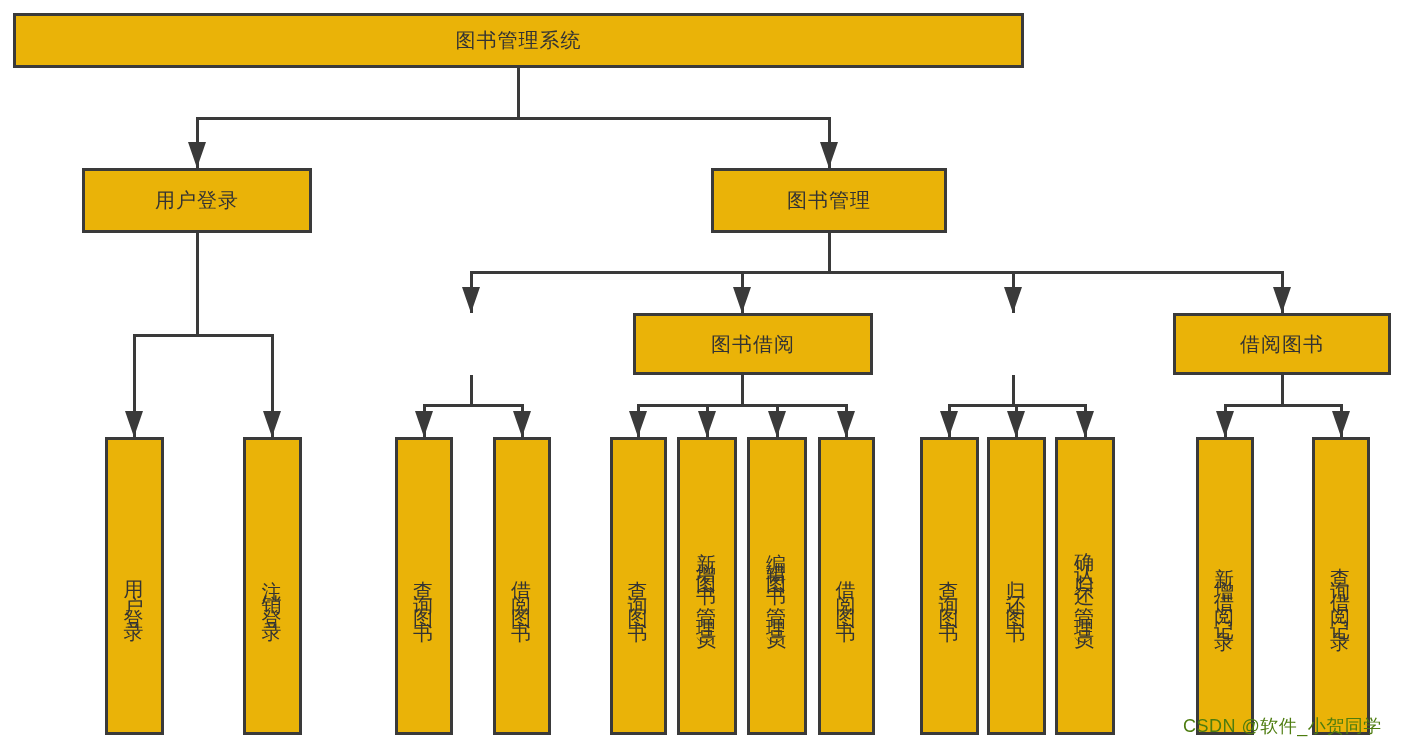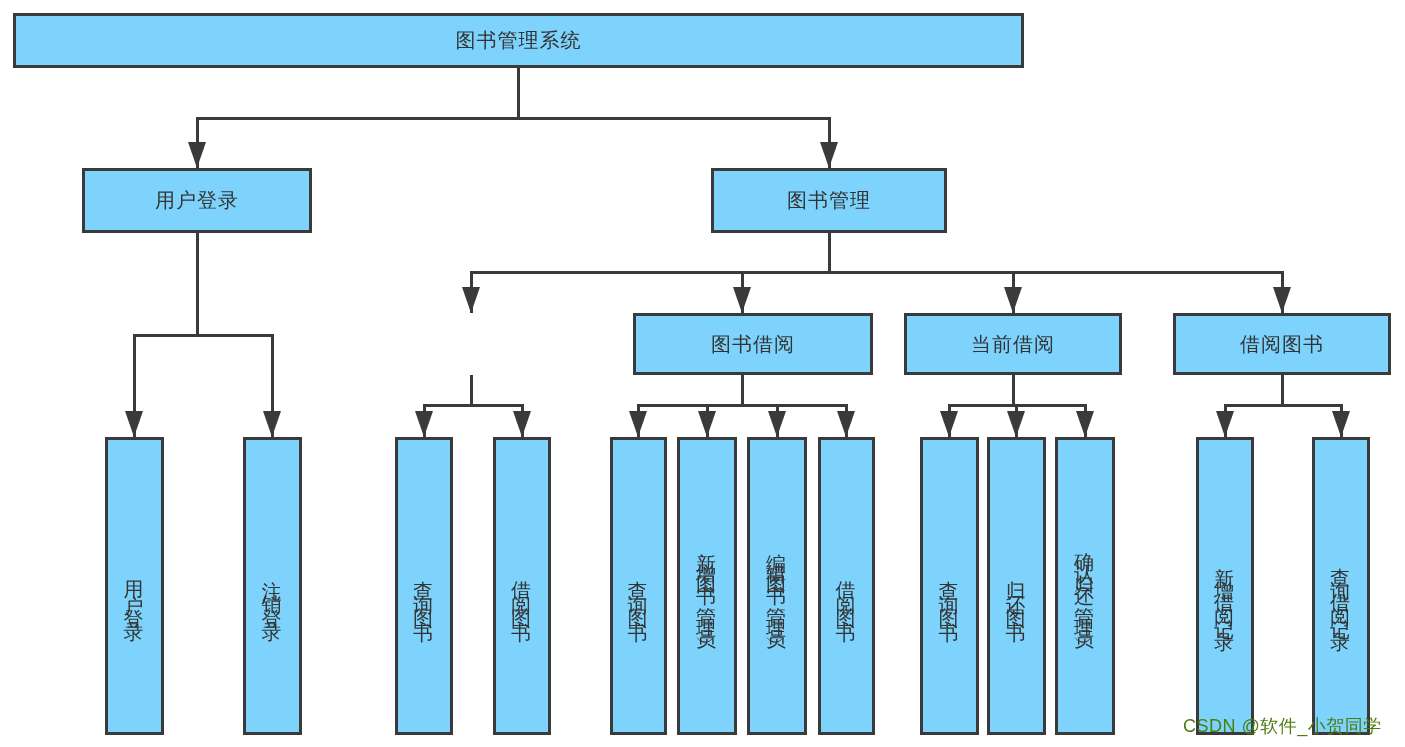--- a/index.html
+++ b/index.html
@@ -1,21 +1,21 @@
 <!DOCTYPE html>
 <html><head>
 <meta charset="utf-8">
 <style>
   html,body{margin:0;padding:0;background:#fff;}
   .canvas{
     position:relative;width:1405px;height:747px;background:#ffffff;
     font-family:"Liberation Sans",sans-serif;overflow:hidden;
   }
   .box{
-    position:absolute;background:#7dd3fc;border:3px solid #3a3a3a;
+    position:absolute;background:#eab308;border:3px solid #3a3a3a;
     box-sizing:border-box;display:flex;align-items:center;justify-content:center;
     color:#333333;font-size:20px;letter-spacing:1px;white-space:nowrap;
   }
   .vbox{font-size:20px;}
   .vtext{
     writing-mode:vertical-rl;text-orientation:mixed;
     letter-spacing:14px;padding-top:14px;letter-spacing:14px;
   }
   .vtext.ls6{letter-spacing:13px;padding-top:10px;}
   .vtext.ls9{letter-spacing:11px;padding-top:0;}
@@ -67,23 +67,20 @@
   <div class="arw" style="left:462px;top:287px;"></div>
   <div class="vl" style="left:741px;top:271px;height:42px;"></div>
   <div class="arw" style="left:733px;top:287px;"></div>
   <div class="vl" style="left:1012px;top:271px;height:42px;"></div>
   <div class="arw" style="left:1004px;top:287px;"></div>
   <div class="vl" style="left:1281px;top:271px;height:42px;"></div>
   <div class="arw" style="left:1273px;top:287px;"></div>
 
   <div class="box" style="left:633px;top:313px;width:240px;height:62px;">
     <span>图书借阅</span>
-  </div>
-  <div class="box" style="left:904px;top:313px;width:218px;height:62px;">
-    <span>当前借阅</span>
   </div>
   <div class="box" style="left:1173px;top:313px;width:218px;height:62px;">
     <span>借阅图书</span>
   </div>
 
   <div class="vl" style="left:470px;top:375px;height:32px;"></div>
   <div class="hl" style="left:423px;top:404px;width:100px;"></div>
   <div class="vl" style="left:423px;top:404px;height:33px;"></div>
   <div class="arw" style="left:415px;top:411px;"></div>
   <div class="vl" style="left:521px;top:404px;height:33px;"></div>

